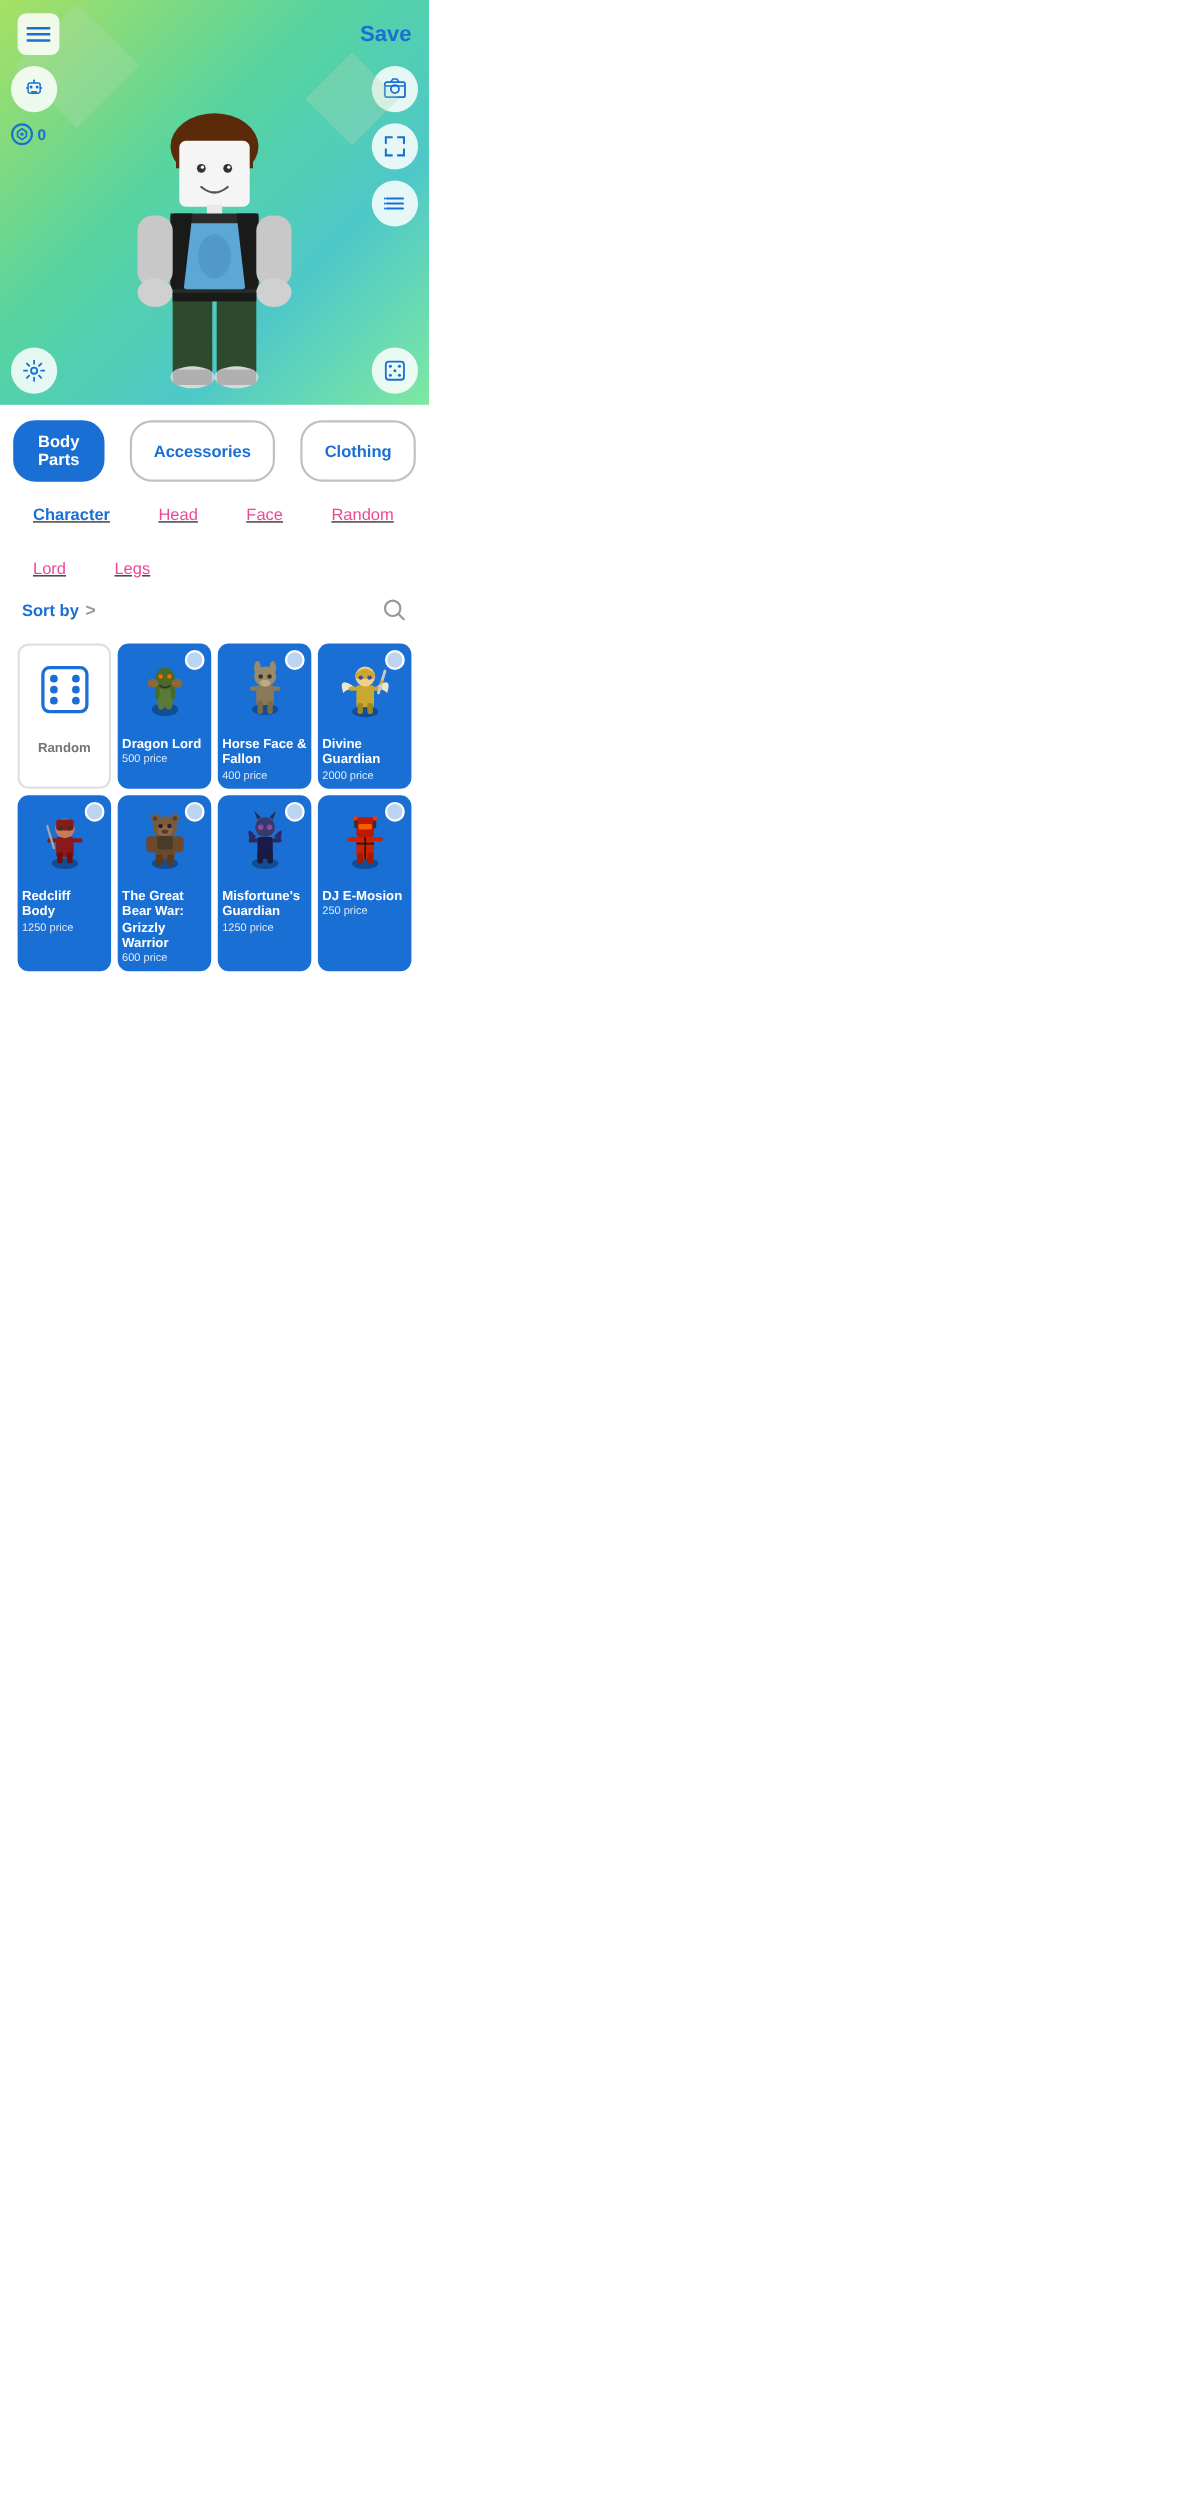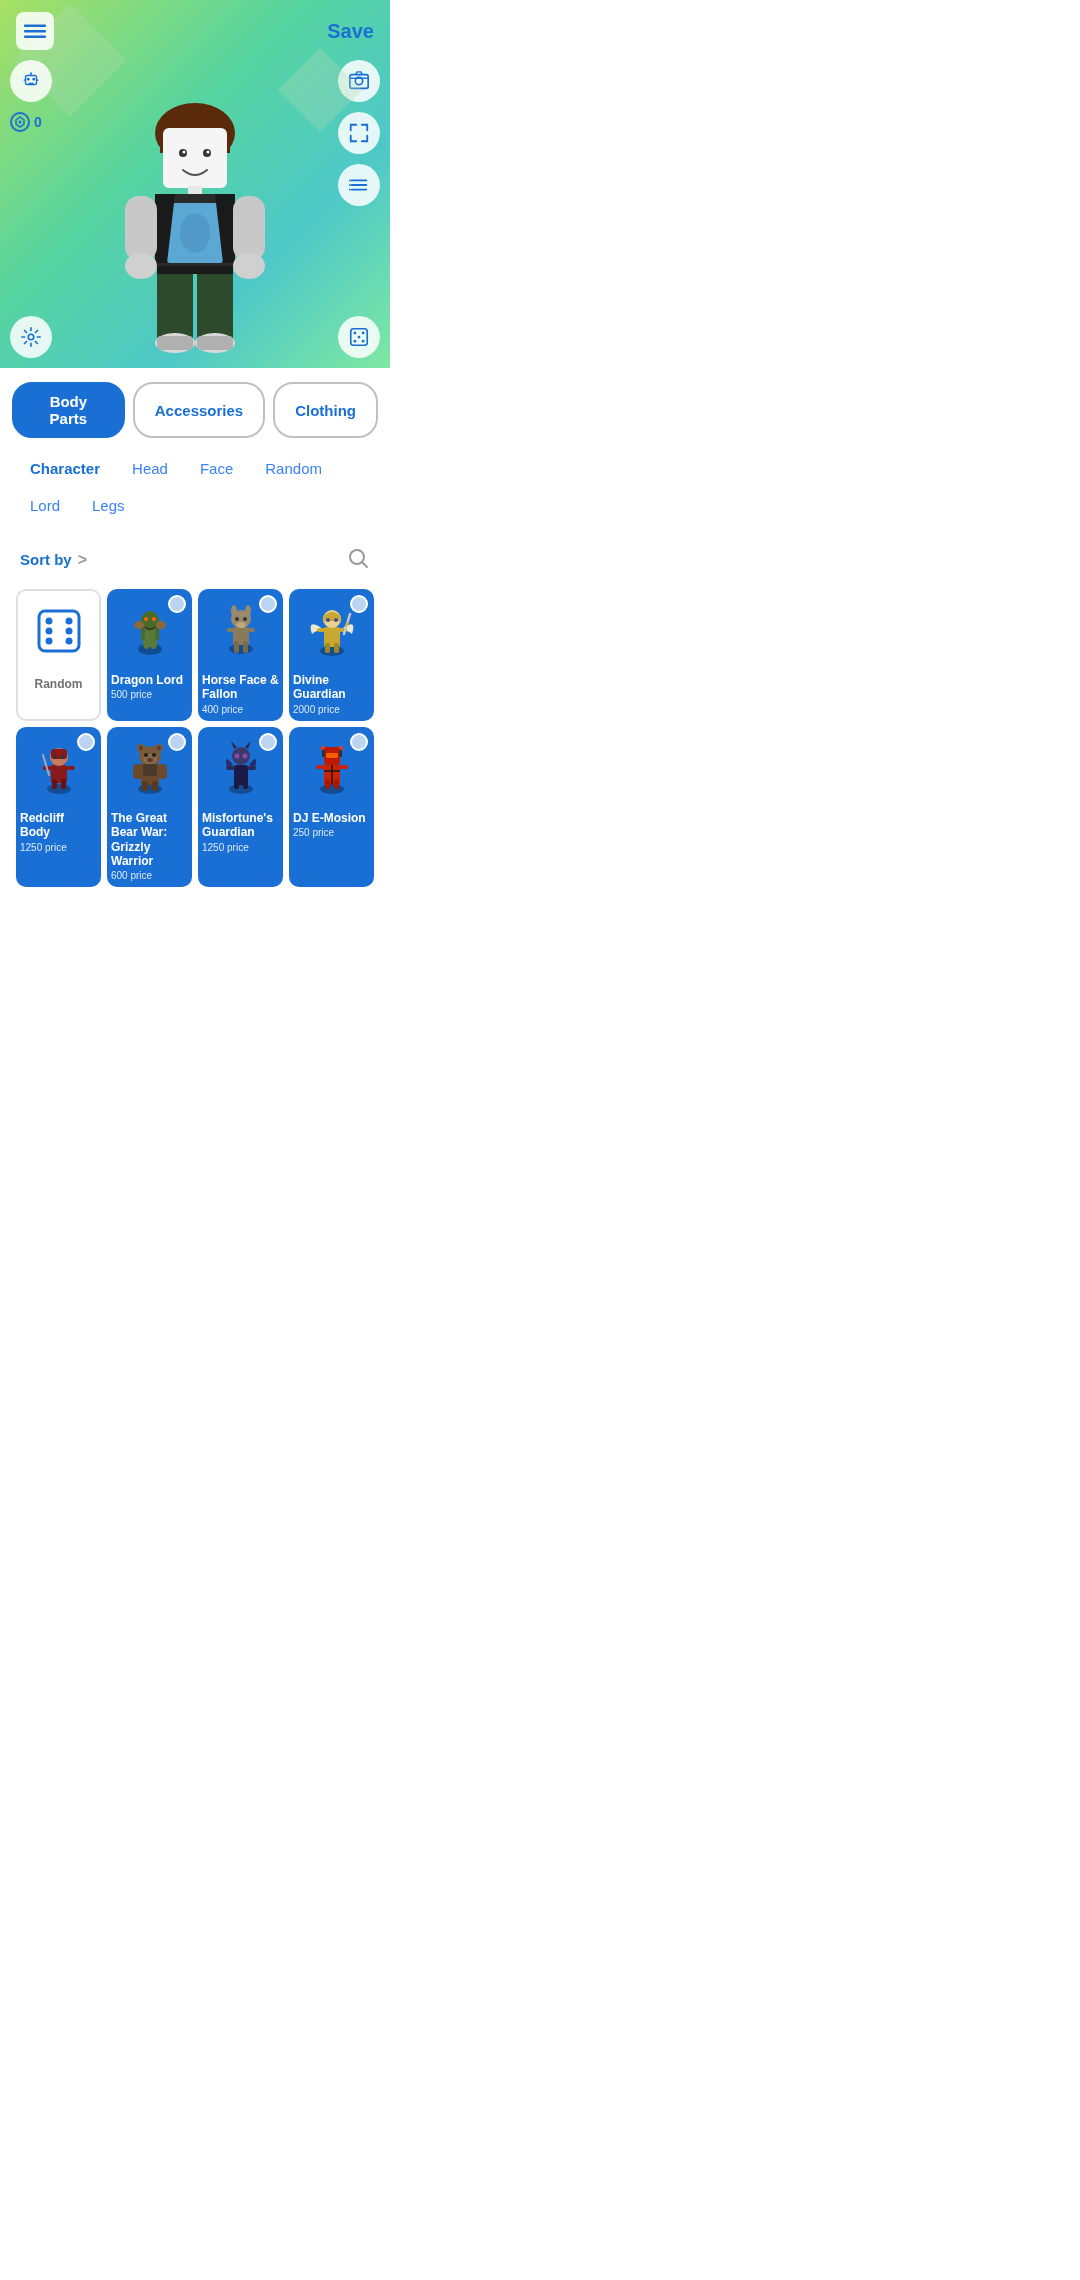--- a/index.html
+++ b/index.html
@@ -115,21 +115,21 @@
 
     
     .bottom-panel {
       background: #fff;
       padding: 14px 12px 0;
     }
 
     
     .category-tabs {
       display: flex;
-      gap: 8px;
+      gap: 23px;
       margin-bottom: 14px;
     }
     .cat-tab {
       padding: 9px 20px;
       border-radius: 20px;
       font-size: 15px;
       font-weight: 600;
       cursor: pointer;
       border: 2px solid transparent;
     }
@@ -141,29 +141,30 @@
     .cat-tab.inactive {
       background: transparent;
       color: #1a6fd4;
       border-color: #c0c0c0;
     }
 
     
     .sub-tabs {
       display: flex;
       flex-wrap: wrap;
-      gap: 4px;
-      margin-bottom: 18px;
+      gap: 16px;
+      margin-bottom: 2px;
       padding: 0 4px;
+      text-decoration: underline;
     }
     .sub-tab {
       padding: 8px 14px;
       font-size: 15px;
       cursor: pointer;
-      color: #3b82f6;
+      color: #ec4899;
       background: none;
       border: none;
     }
     .sub-tab.active {
       color: #1a6fd4;
       font-weight: 600;
     }
 
     
     .sort-bar {

